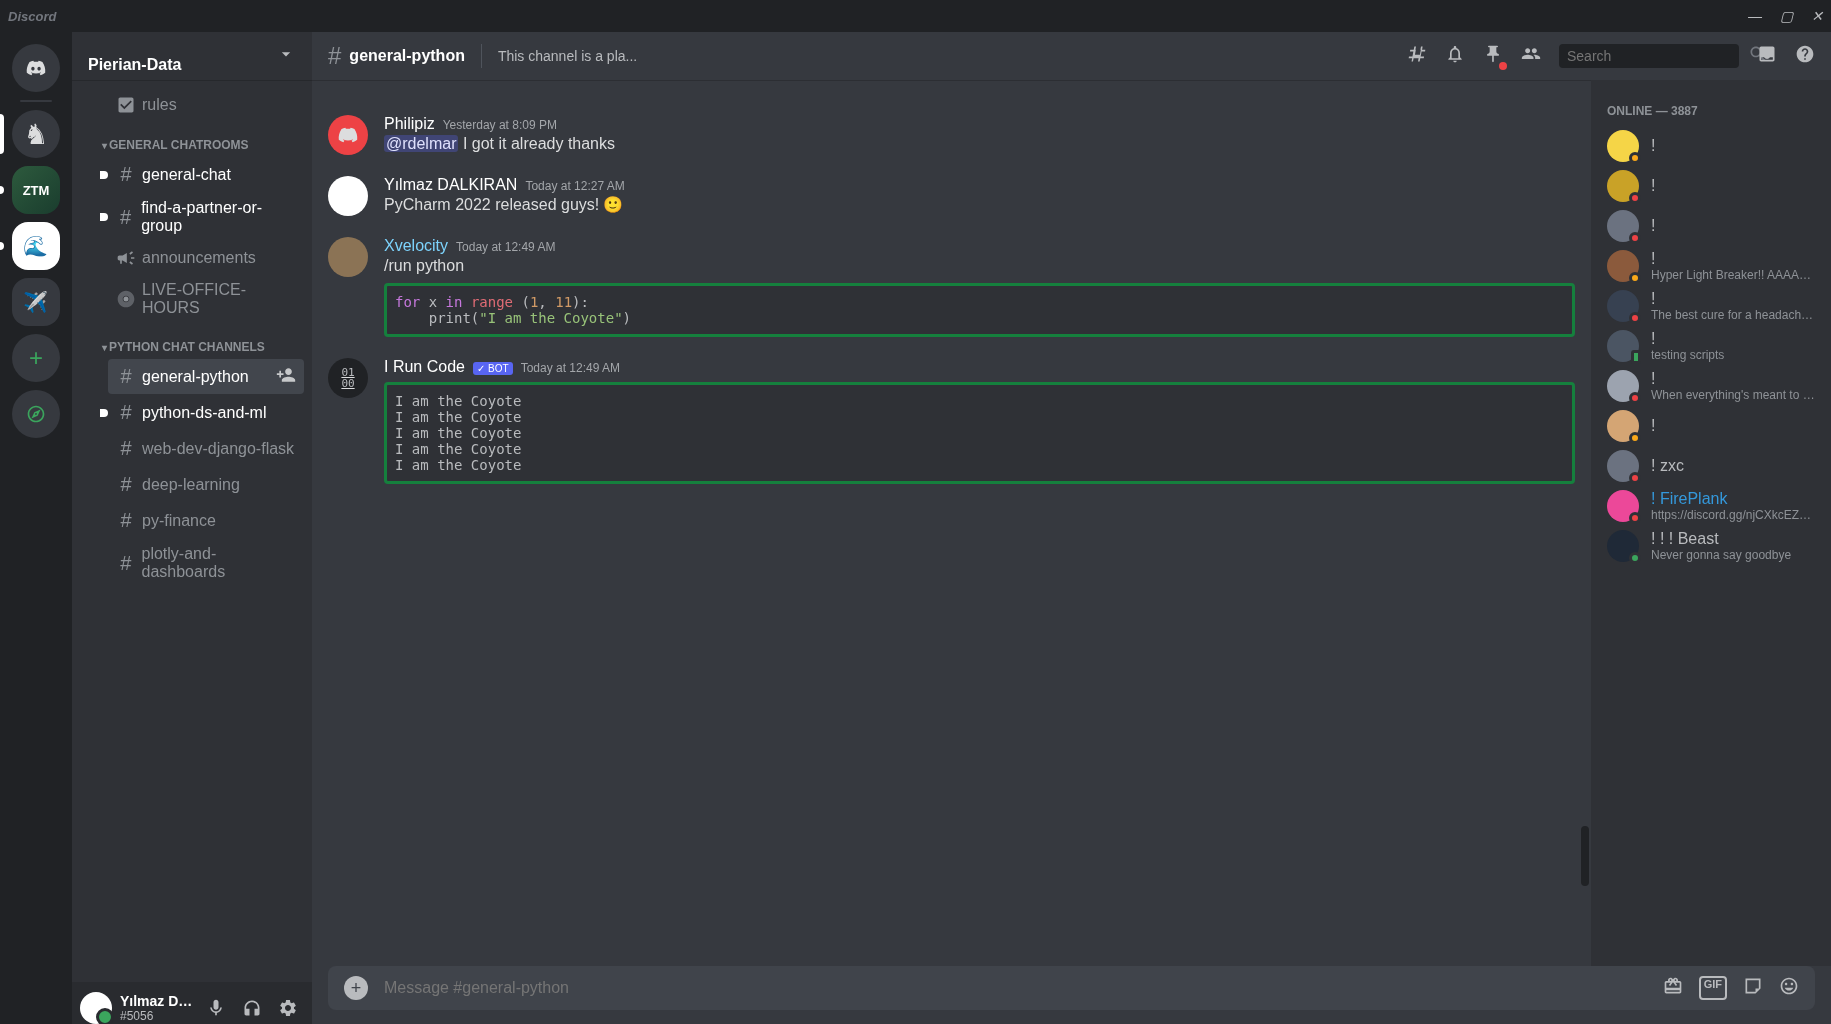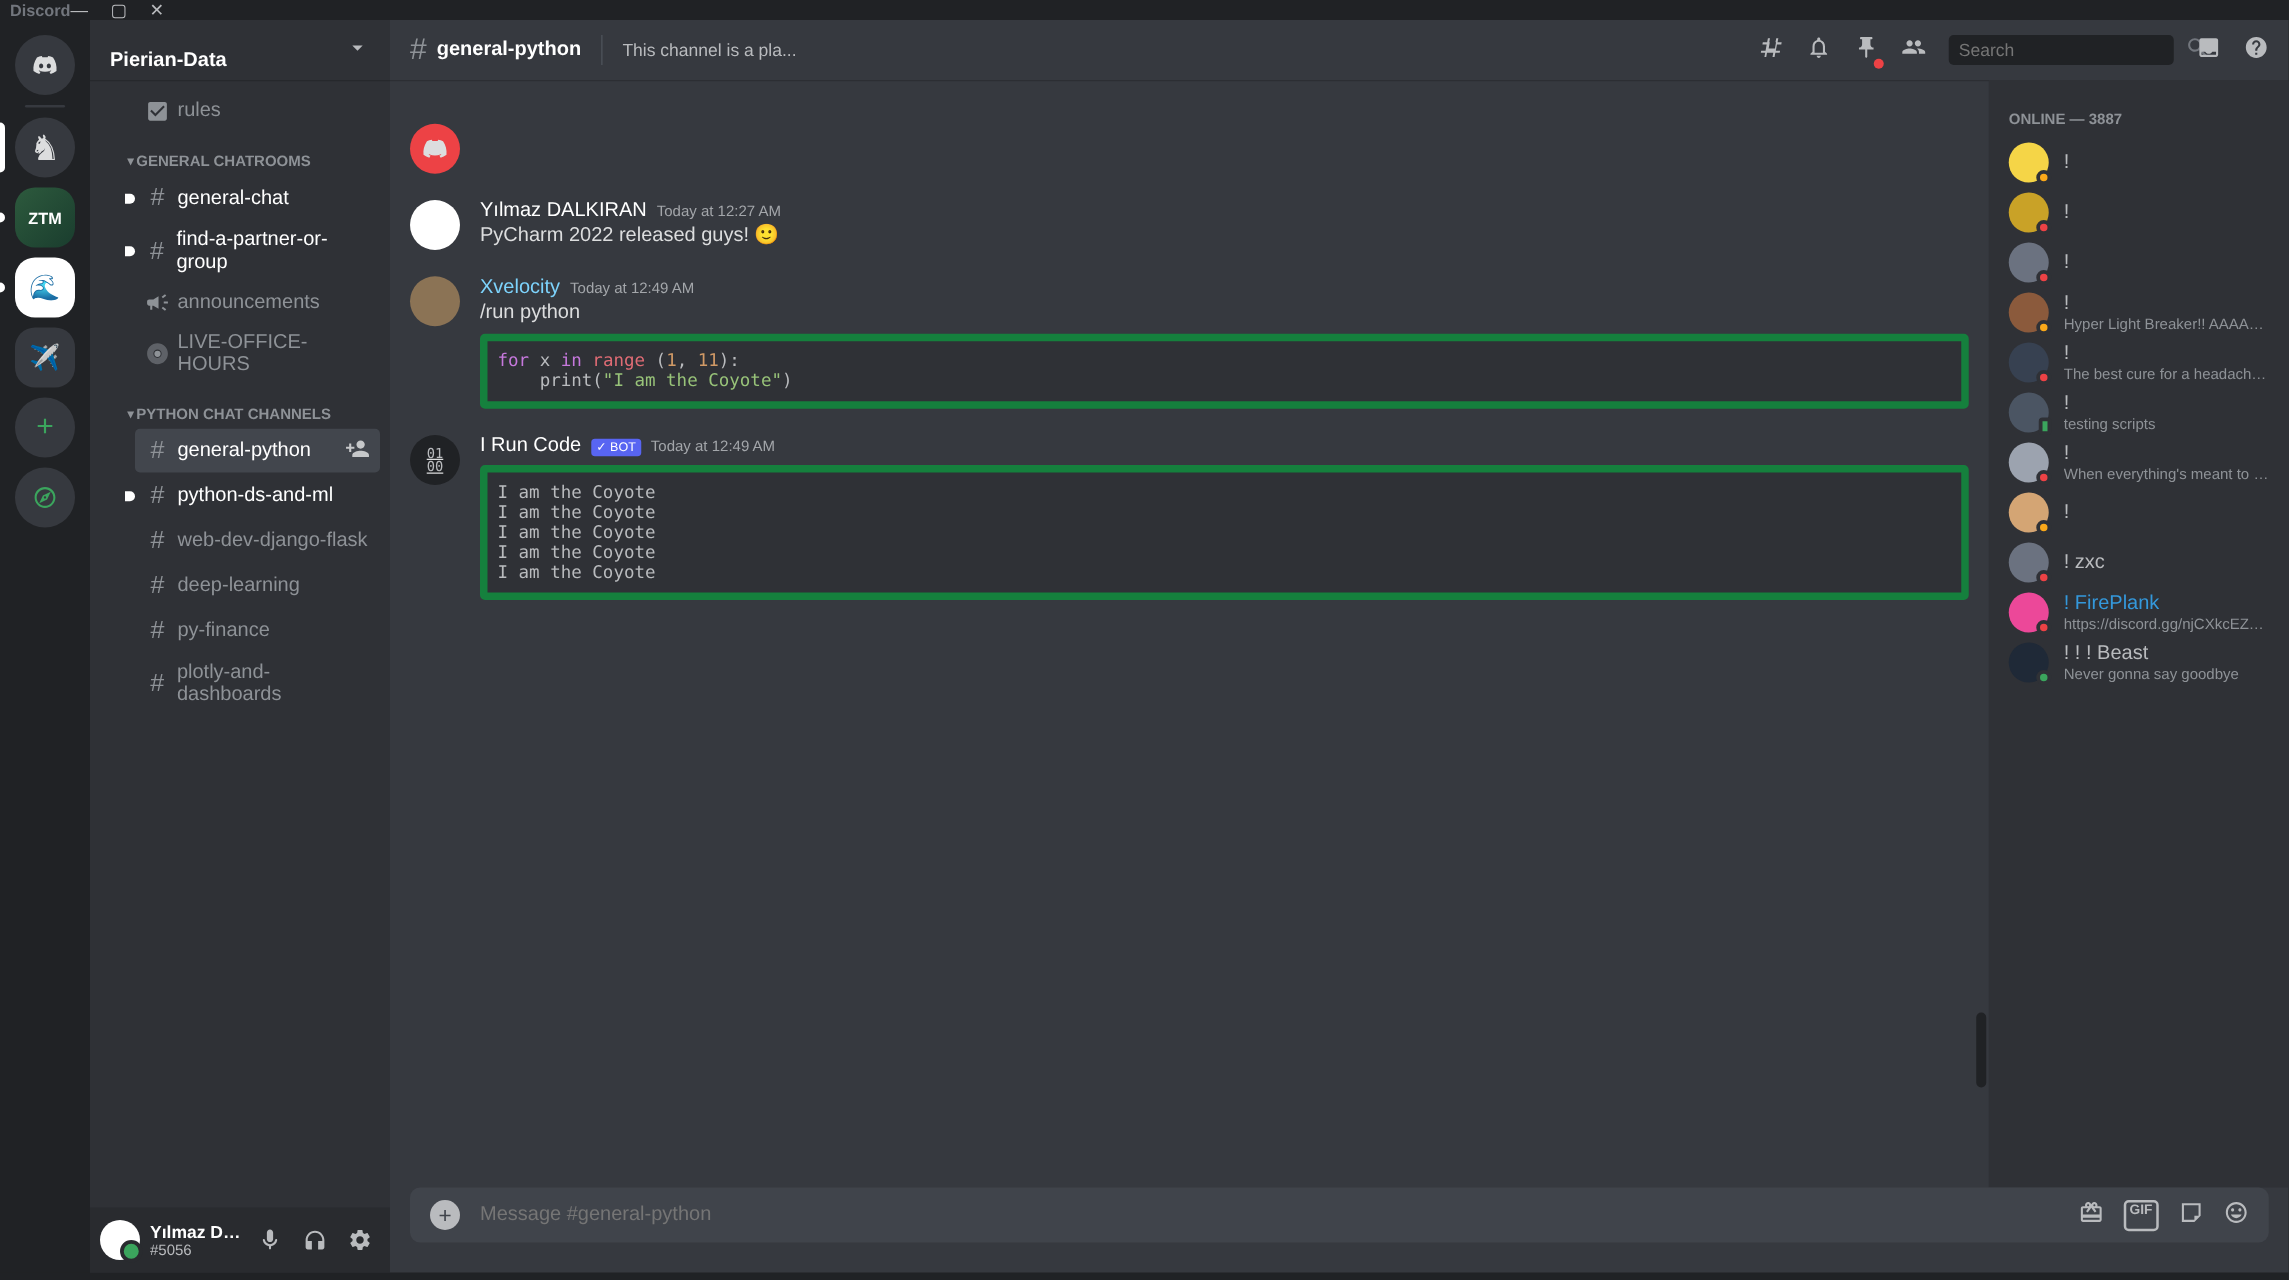--- a/index.html
+++ b/index.html
@@ -1,17 +1,17 @@
 <!DOCTYPE html>
 <html><head>
 <meta charset="utf-8">
 <style>
 * { margin: 0; padding: 0; box-sizing: border-box; }
 body { font-family: 'Whitney', 'Helvetica Neue', Helvetica, Arial, sans-serif; background: #202225; color: #dcddde; overflow: hidden; height: 100vh; }
-.titlebar { height: 16px; background: #202225; display: flex; align-items: center; padding: 0 8px; justify-content: flex-start; }
+.titlebar { height: 32px; background: #202225; display: flex; align-items: center; padding: 0 8px; justify-content: space-between; font-style: italic; }
 .titlebar-title { font-size: 13px; color: #72767d; font-weight: 600; }
 .titlebar-controls { display: flex; gap: 18px; color: #b9bbbe; font-size: 14px; }
 .titlebar-controls span { cursor: pointer; }
 .app { display: flex; height: calc(100vh - 22px); }
 
 .server-list { width: 72px; background: #202225; display: flex; flex-direction: column; align-items: center; padding-top: 12px; gap: 8px; }
 .server-item { width: 48px; height: 48px; border-radius: 50%; background: #36393f; display: flex; align-items: center; justify-content: center; cursor: pointer; position: relative; font-size: 20px; color: #dcddde; }
 .server-item.selected::before { content: ''; position: absolute; left: -16px; width: 8px; height: 40px; background: white; border-radius: 0 4px 4px 0; }
 .server-item.has-pill::before { content: ''; position: absolute; left: -16px; width: 8px; height: 8px; background: white; border-radius: 0 4px 4px 0; }
 .server-sep { width: 32px; height: 2px; background: #36393f; border-radius: 1px; }
@@ -67,21 +67,21 @@
 .msg-content { flex: 1; min-width: 0; }
 .msg-header { display: flex; align-items: baseline; gap: 8px; }
 .msg-author { font-weight: 500; font-size: 16px; color: #fff; }
 .msg-time { font-size: 12px; color: #a3a6aa; }
 .msg-text { font-size: 16px; color: #dcddde; line-height: 1.375; }
 .mention { background: rgba(88,101,242,0.3); color: #dee0fc; border-radius: 3px; padding: 0 2px; }
 .bot-tag { background: #5865f2; color: #fff; font-size: 10px; padding: 1px 4px; border-radius: 3px; font-weight: 500; text-transform: uppercase; display: inline-flex; align-items: center; gap: 2px; }
 .date-divider { display: flex; align-items: center; margin: 16px 16px 0; }
 .date-divider::before, .date-divider::after { content: ''; flex: 1; height: 1px; background: #4f545c; }
 .date-divider span { padding: 0 8px; font-size: 12px; font-weight: 600; color: #a3a6aa; }
-.code-block { background: #2f3136; border: 6px solid #15803d; border-radius: 4px; padding: 8px; margin-top: 6px; font-family: Consolas, monospace; font-size: 14px; white-space: pre; overflow-x: auto; color: #b9bbbe; }
+.code-block { background: #2f3136; border: 3px solid #15803d; border-radius: 4px; padding: 8px; margin-top: 6px; font-family: Consolas, monospace; font-size: 14px; white-space: pre; overflow-x: auto; color: #b9bbbe; }
 .code-block .kw-for { color: #c678dd; }
 .code-block .kw-in { color: #c678dd; }
 .code-block .fn { color: #e06c75; }
 .code-block .num { color: #d19a66; }
 .code-block .str { color: #98c379; }
 
 .chat-input-wrap { padding: 0 16px 24px; }
 .chat-input { background: #40444b; border-radius: 8px; display: flex; align-items: center; padding: 0 16px; height: 44px; }
 .chat-input .plus { width: 24px; height: 24px; background: #b9bbbe; color: #40444b; border-radius: 50%; display: flex; align-items: center; justify-content: center; font-size: 18px; margin-right: 16px; cursor: pointer; }
 .chat-input input { flex: 1; background: transparent; border: none; outline: none; color: #dcddde; font-size: 16px; }
@@ -276,20 +276,27 @@
       <div class="messages" id="messages-container">
         <div class="scrollbar-track">
             <div class="scrollbar-thumb"></div>
           </div>
       <div class="message">
             <div class="msg-avatar" style="background:#ed4245;">
               <svg viewBox="0 0 28 20" width="24" height="18" fill="#fff">
                 <path d="M23.0212 1.67671C21.3107 0.879656 19.5079 0.318797 17.6584 0C17.4062 0.461742 17.1749 0.934541 16.9708 1.4184C15.003 1.12145 12.9974 1.12145 11.0283 1.4184C10.819 0.934541 10.589 0.461744 10.3368 0.00546311C8.48074 0.324393 6.67795 0.884664 4.96746 1.68231C1.56727 6.77853 0.649666 11.7538 1.11108 16.652C3.10102 18.1418 5.3262 19.2743 7.69177 20C8.22338 19.2743 8.69519 18.4993 9.09812 17.691C8.32996 17.3997 7.58522 17.0424 6.87684 16.6135C7.06531 16.4762 7.24726 16.3387 7.42403 16.1847C11.5911 18.1749 16.408 18.1749 20.5763 16.1847C20.7531 16.3332 20.9351 16.4762 21.1171 16.6135C20.41 17.0369 19.6639 17.3997 18.897 17.691C19.3052 18.4993 19.7718 19.2689 20.3021 19.9945C22.6677 19.2689 24.8929 18.1364 26.8828 16.6466C27.4221 10.9731 25.9614 6.04728 23.0212 1.67671Z"></path>
               </svg>
             </div>
+            <div class="msg-content">
+              <div class="msg-header">
+                <span class="msg-author" style="color:#ffffff">Philipiz</span>
+                <span class="msg-time">Yesterday at 8:09 PM</span>
+              </div>
+              <div class="msg-text"><span class="mention">@rdelmar</span> I got it already thanks</div>
+            </div>
           </div>
           <div class="message">
             <div class="msg-avatar" style="background:#ffffff;"></div>
             <div class="msg-content">
               <div class="msg-header">
                 <span class="msg-author" style="color:#ffffff">Yılmaz DALKIRAN</span>
                 <span class="msg-time">Today at 12:27 AM</span>
               </div>
               <div class="msg-text">PyCharm 2022 released guys! 🙂</div>
             </div>

